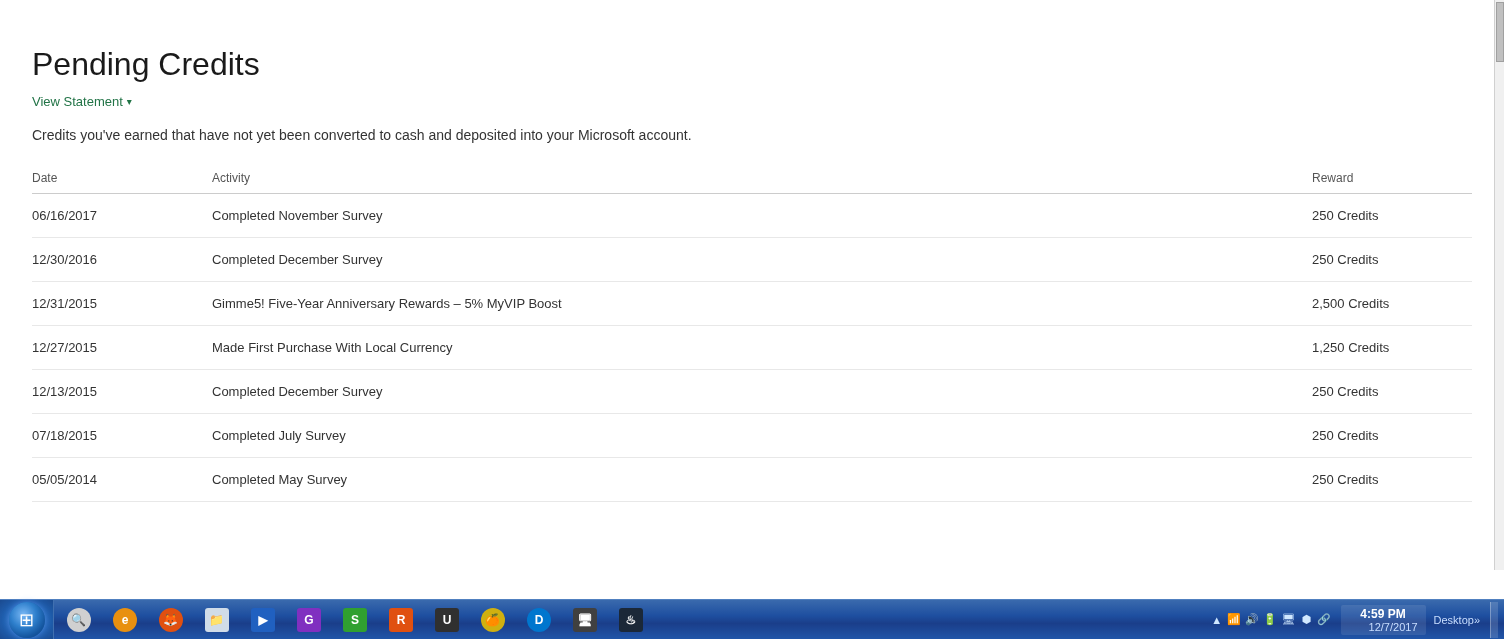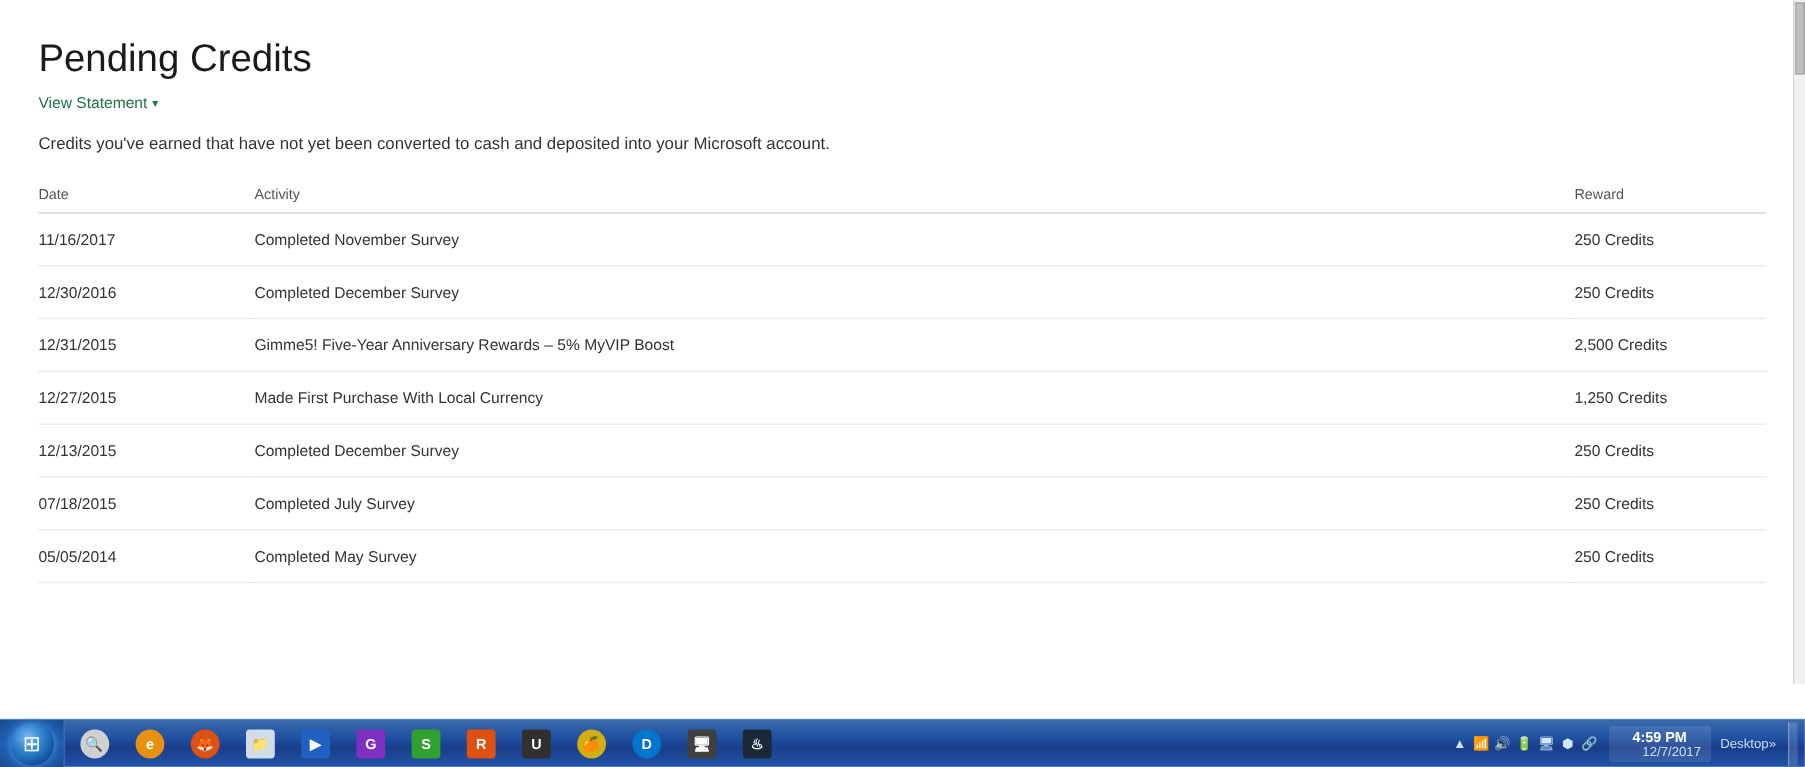--- a/index.html
+++ b/index.html
@@ -1,19 +1,19 @@
 <!DOCTYPE html>
 <html><head>
   <meta charset="utf-8">
   <style>
     * { margin: 0; padding: 0; box-sizing: border-box; }
     body { font-family: 'Segoe UI', Arial, sans-serif; background: #fff; color: #333; font-size: 14px; overflow-x: hidden; }
 
     .main-content {
-      padding: 30px 32px 20px 32px;
+      padding: 46px 32px 20px 32px;
       min-height: 570px;
       background: #fff;
     }
 
     .page-title {
       font-size: 32px;
       font-weight: 300;
       color: #1a1a1a;
       margin-bottom: 10px;
     }
@@ -248,21 +248,21 @@
   <table class="credits-table">
     <thead>
       <tr>
         <th class="date-col">Date</th>
         <th class="activity-col">Activity</th>
         <th class="reward-col">Reward</th>
       </tr>
     </thead>
     <tbody id="credits-tbody">
     <tr>
-          <td class="date-col">11/16/2017</td>
+          <td class="date-col">06/16/2017</td>
           <td class="activity-col">Completed November Survey</td>
           <td class="reward-col">250 Credits</td>
         </tr>
         <tr>
           <td class="date-col">12/30/2016</td>
           <td class="activity-col">Completed December Survey</td>
           <td class="reward-col">250 Credits</td>
         </tr>
         <tr>
           <td class="date-col">12/31/2015</td>

